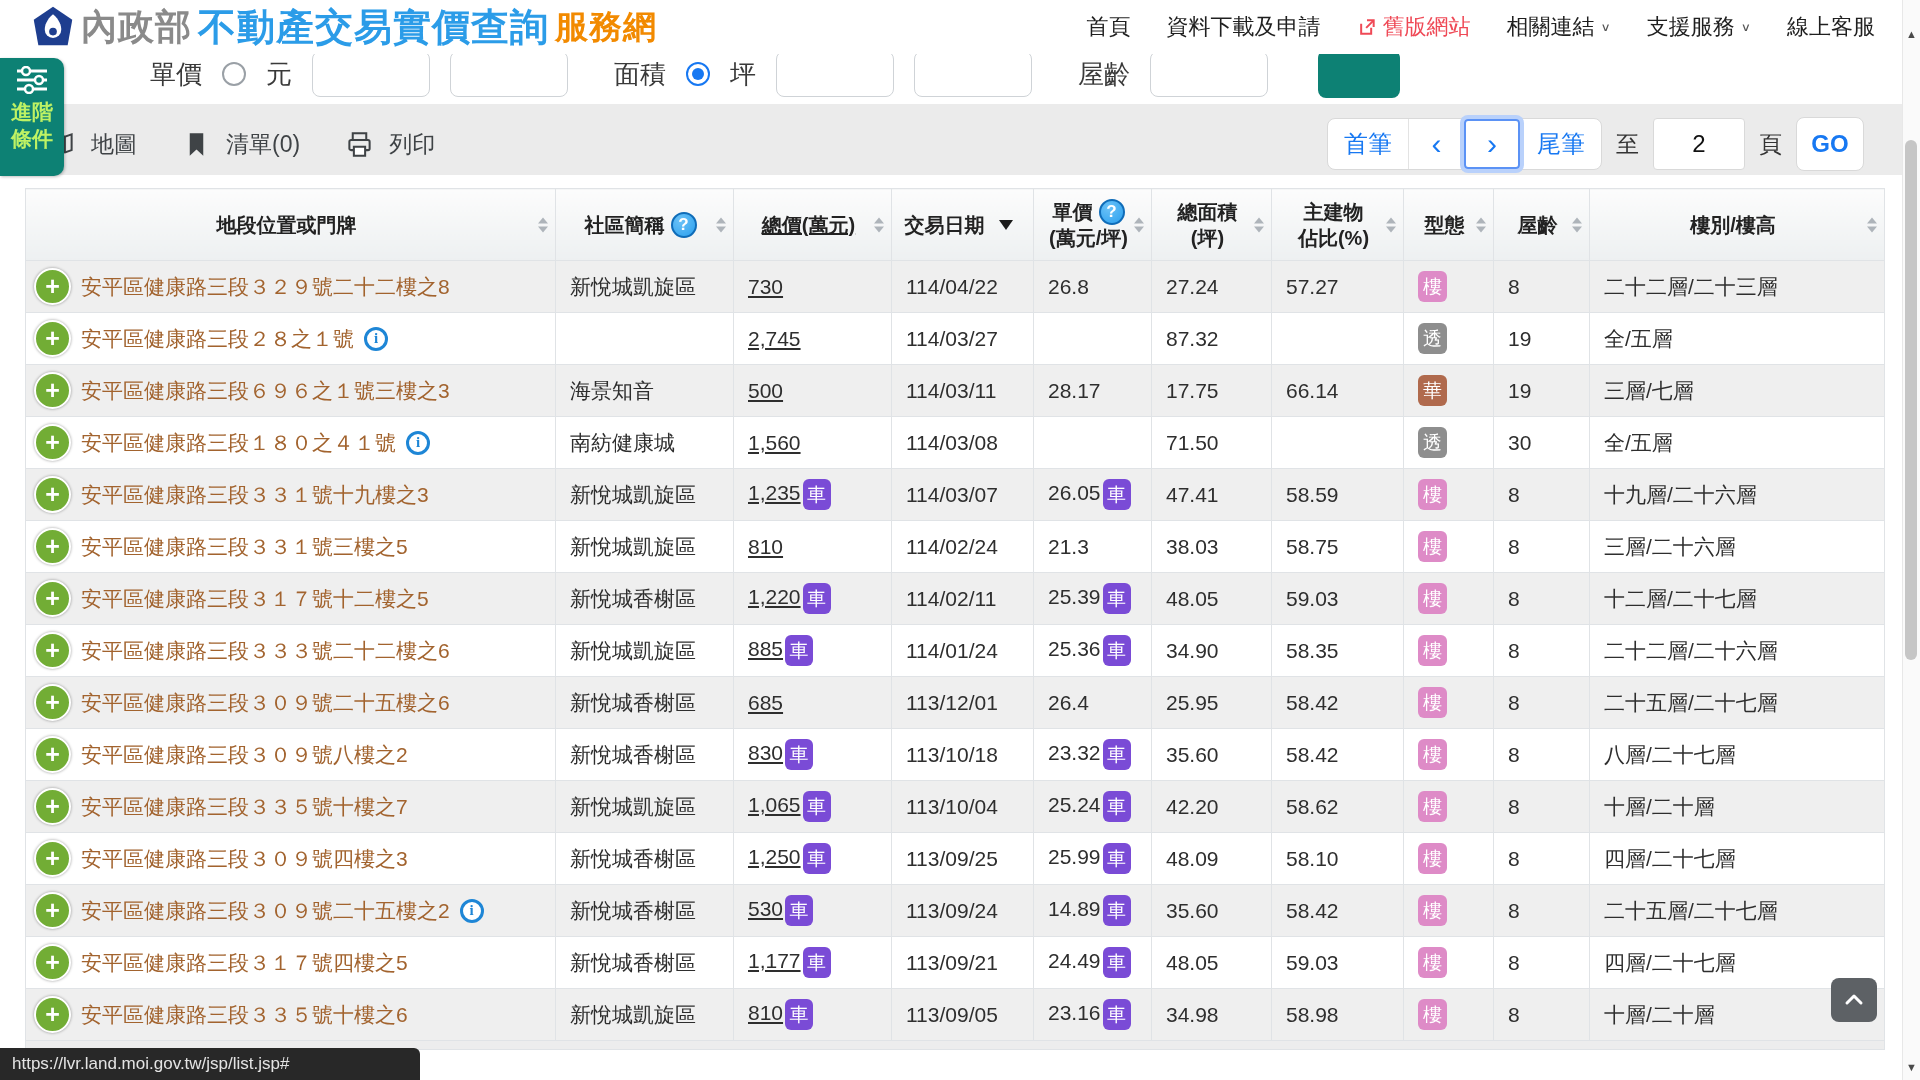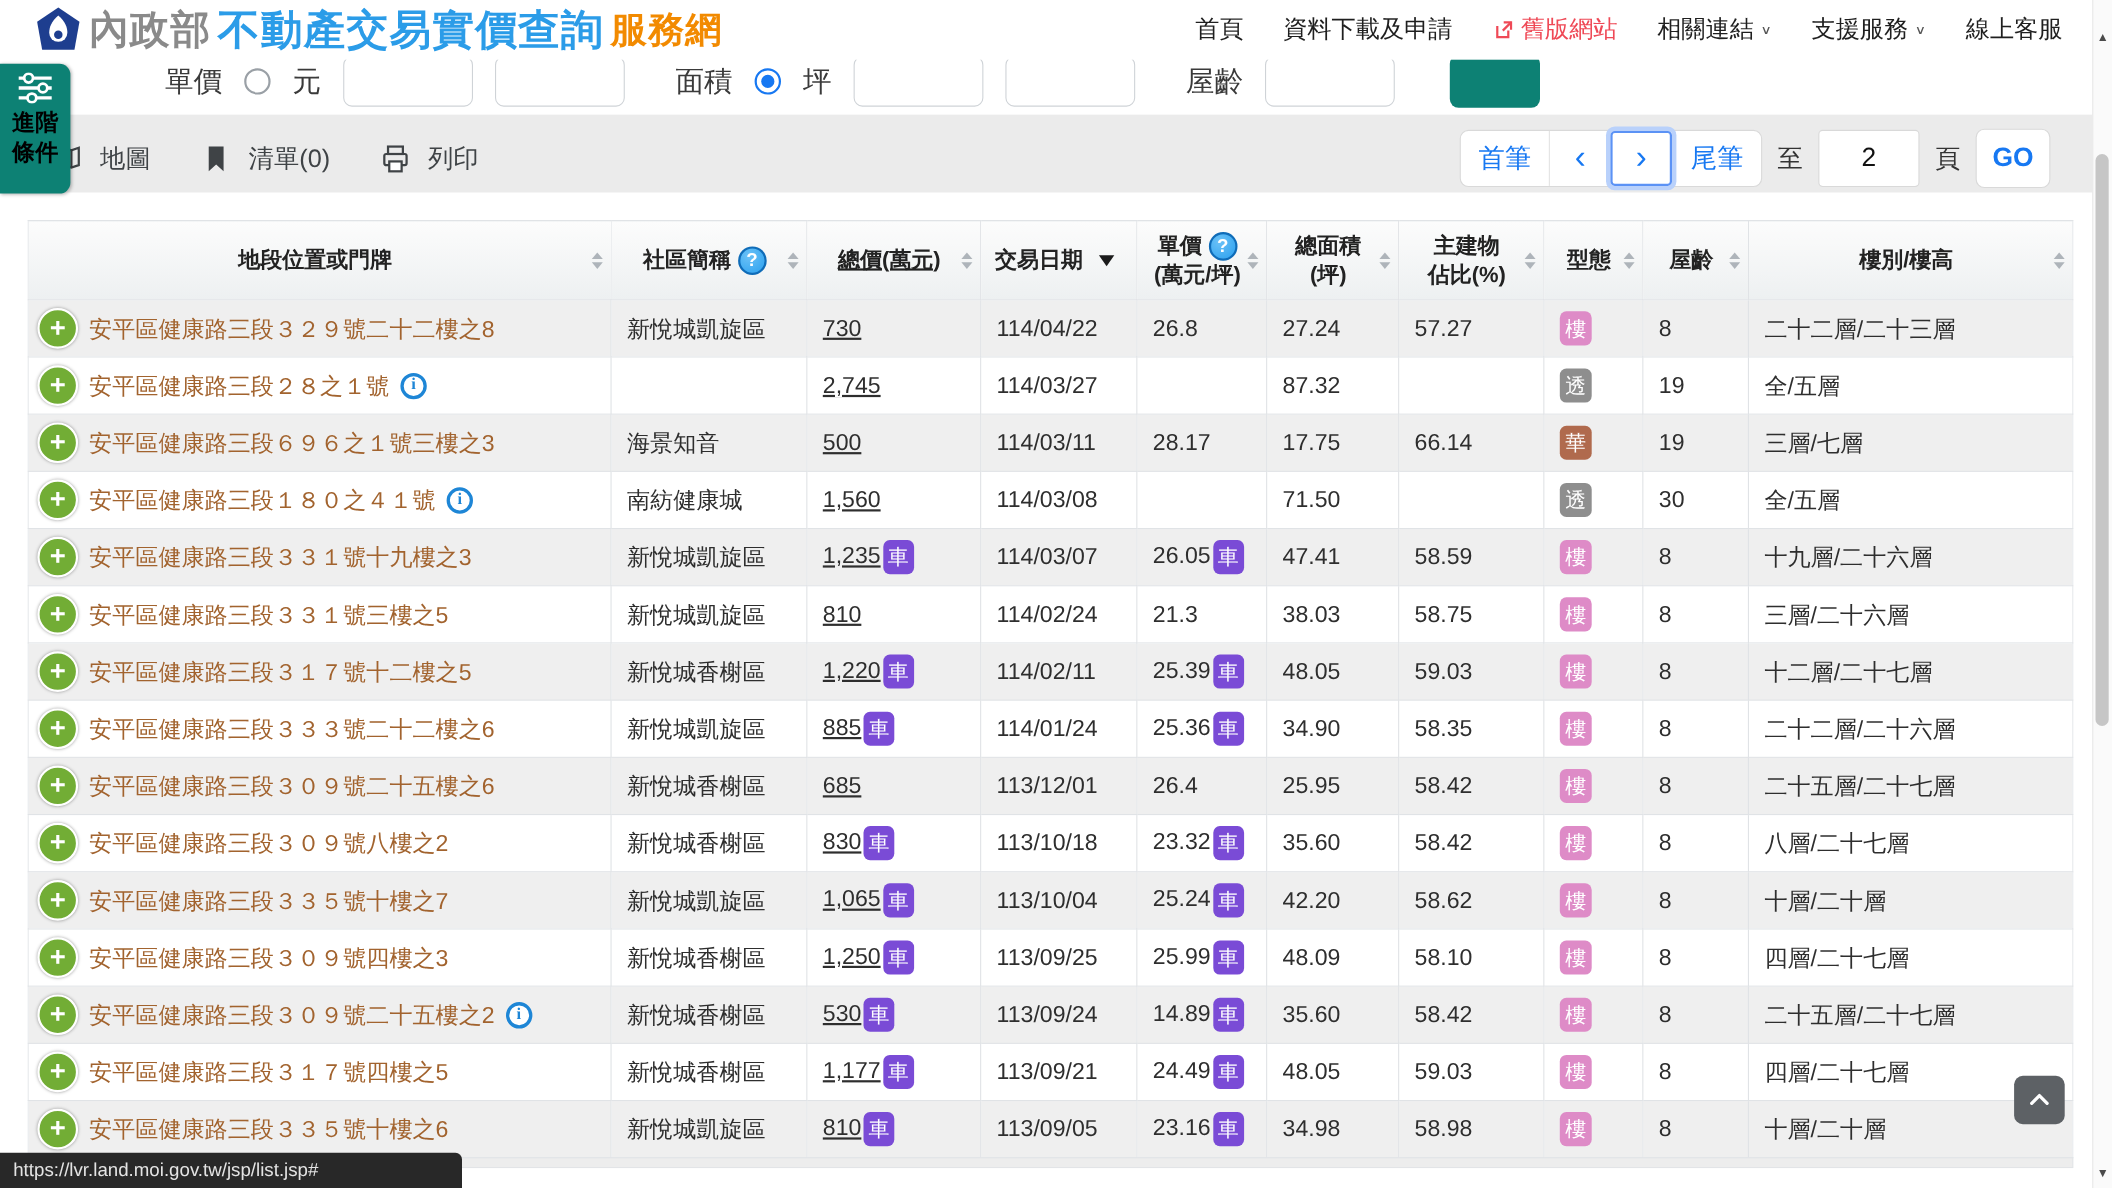--- a/index.html
+++ b/index.html
@@ -27,21 +27,21 @@
   .f-label{font-size:26px;color:#3a3a3a;white-space:nowrap;}
   .radio{width:24px;height:24px;border-radius:50%;border:2px solid #9aa0a6;background:#fff;box-sizing:border-box;flex:0 0 auto;}
   .radio.checked{border:2px solid var(--link_blue);position:relative;}
   .radio.checked:after{content:"";position:absolute;left:4px;top:4px;width:12px;height:12px;border-radius:50%;background:var(--link_blue);}
   .f-input{width:118px;height:46px;border:1px solid #cfd3d7;border-radius:8px;background:#fff;box-sizing:border-box;font-size:20px;padding:0 8px;}
   .f-gap{margin-left:26px;}
   .f-search{width:82px;height:48px;border:none;border-radius:8px;background:var(--accent_teal);margin-left:30px;cursor:pointer;}
 
   
   .adv-tab{position:absolute;left:0;top:58px;width:64px;height:118px;background:var(--accent_teal);
-           border-radius:0 10px 10px 0;z-index:6;color:#000000;display:flex;flex-direction:column;
+           border-radius:0 10px 10px 0;z-index:6;color:#bef264;display:flex;flex-direction:column;
            align-items:center;padding-top:8px;box-sizing:border-box;cursor:pointer;box-shadow:1px 1px 3px rgba(0,0,0,.25);}
   .adv-tab svg{width:34px;height:28px;margin-bottom:4px;}
   .adv-line{font-size:21px;font-weight:bold;line-height:27px;}
 
   
   .gray-band{position:absolute;top:104px;left:0;right:17px;height:71px;background:#ebebeb;}
   .toolbar-left{position:absolute;left:48px;top:118px;height:52px;display:flex;align-items:center;gap:46px;}
   .tb-item{display:flex;align-items:center;gap:16px;font-size:23px;color:#3f4346;cursor:pointer;white-space:nowrap;}
   .tb-item svg{width:27px;height:27px;}
 
@@ -53,21 +53,21 @@
   .pg-btn:last-child{border-radius:0 7px 7px 0;}
   .pg-btn.arrow{font-size:30px;padding:0 18px;}
   .pg-btn.focused{border:2px solid #5b92f5;box-shadow:0 0 0 4px #b9d1fb;border-radius:4px;z-index:2;}
   .pg-text{font-size:23px;color:#333;}
   .page-input{width:92px;height:52px;border:1px solid #d9d9d9;border-radius:4px;background:#fff;
               text-align:center;font-size:24px;color:#111;box-sizing:border-box;}
   .go-btn{width:66px;height:52px;background:#fff;border:1px solid #d9d9d9;border-radius:8px;
           color:var(--link_blue);font-size:24px;font-weight:bold;display:flex;align-items:center;justify-content:center;cursor:pointer;}
 
   
-  .table-wrap{position:absolute;left:25px;top:200px;width:1860px;height:862px;overflow:hidden;}
+  .table-wrap{position:absolute;left:25px;top:188px;width:1860px;height:862px;overflow:hidden;}
   table{border-collapse:collapse;table-layout:fixed;width:1860px;background:#fff;}
   th,td{border:1px solid #e0e3e6;box-sizing:border-box;}
   thead th{height:72px;background:linear-gradient(#fcfcfc,#edf0f1);font-size:20px;font-weight:bold;
            color:#222;text-align:center;position:relative;padding:0 18px 0 10px;}
   .c0{width:530px;}.c1{width:178px;}.c2{width:158px;text-decoration:underline;}.c3{width:142px;}.c4{width:118px;}
   .c5{width:120px;}.c6{width:132px;}.c7{width:90px;}.c8{width:96px;}
   .th-line{display:flex;align-items:center;justify-content:center;gap:6px;line-height:26px;}
   .sorts{position:absolute;right:7px;top:50%;transform:translateY(-50%);display:flex;flex-direction:column;gap:3px;}
   .sorts .up{width:0;height:0;border:5px solid transparent;border-top:none;border-bottom:6px solid #aeb4ba;}
   .sorts .dn{width:0;height:0;border:5px solid transparent;border-bottom:none;border-top:6px solid #aeb4ba;}

